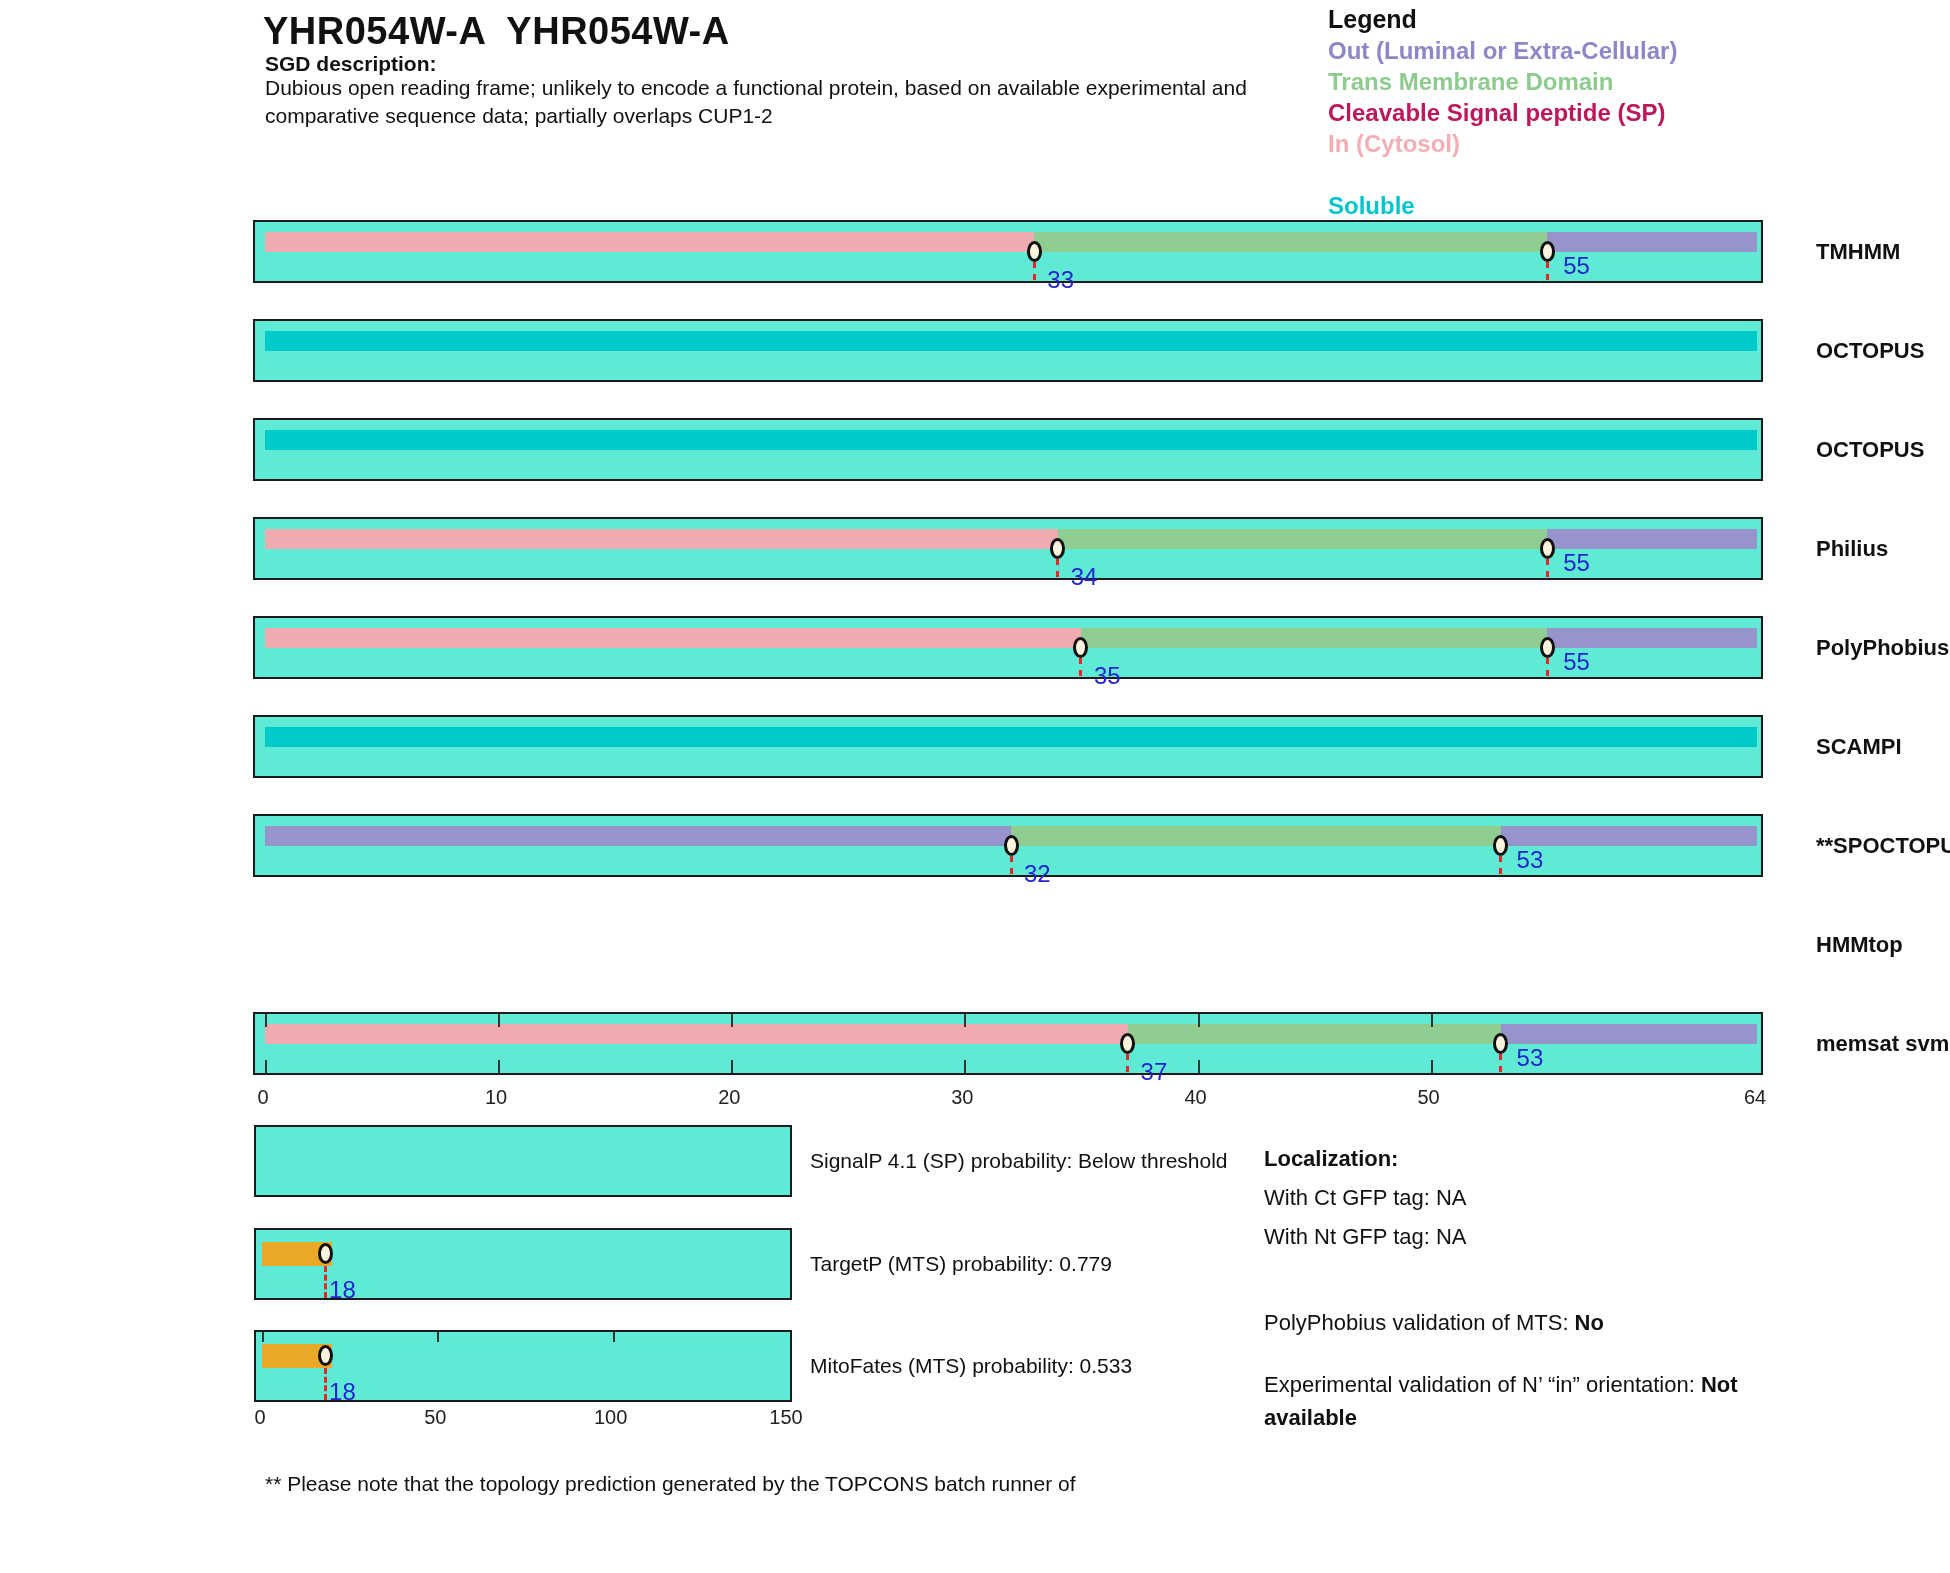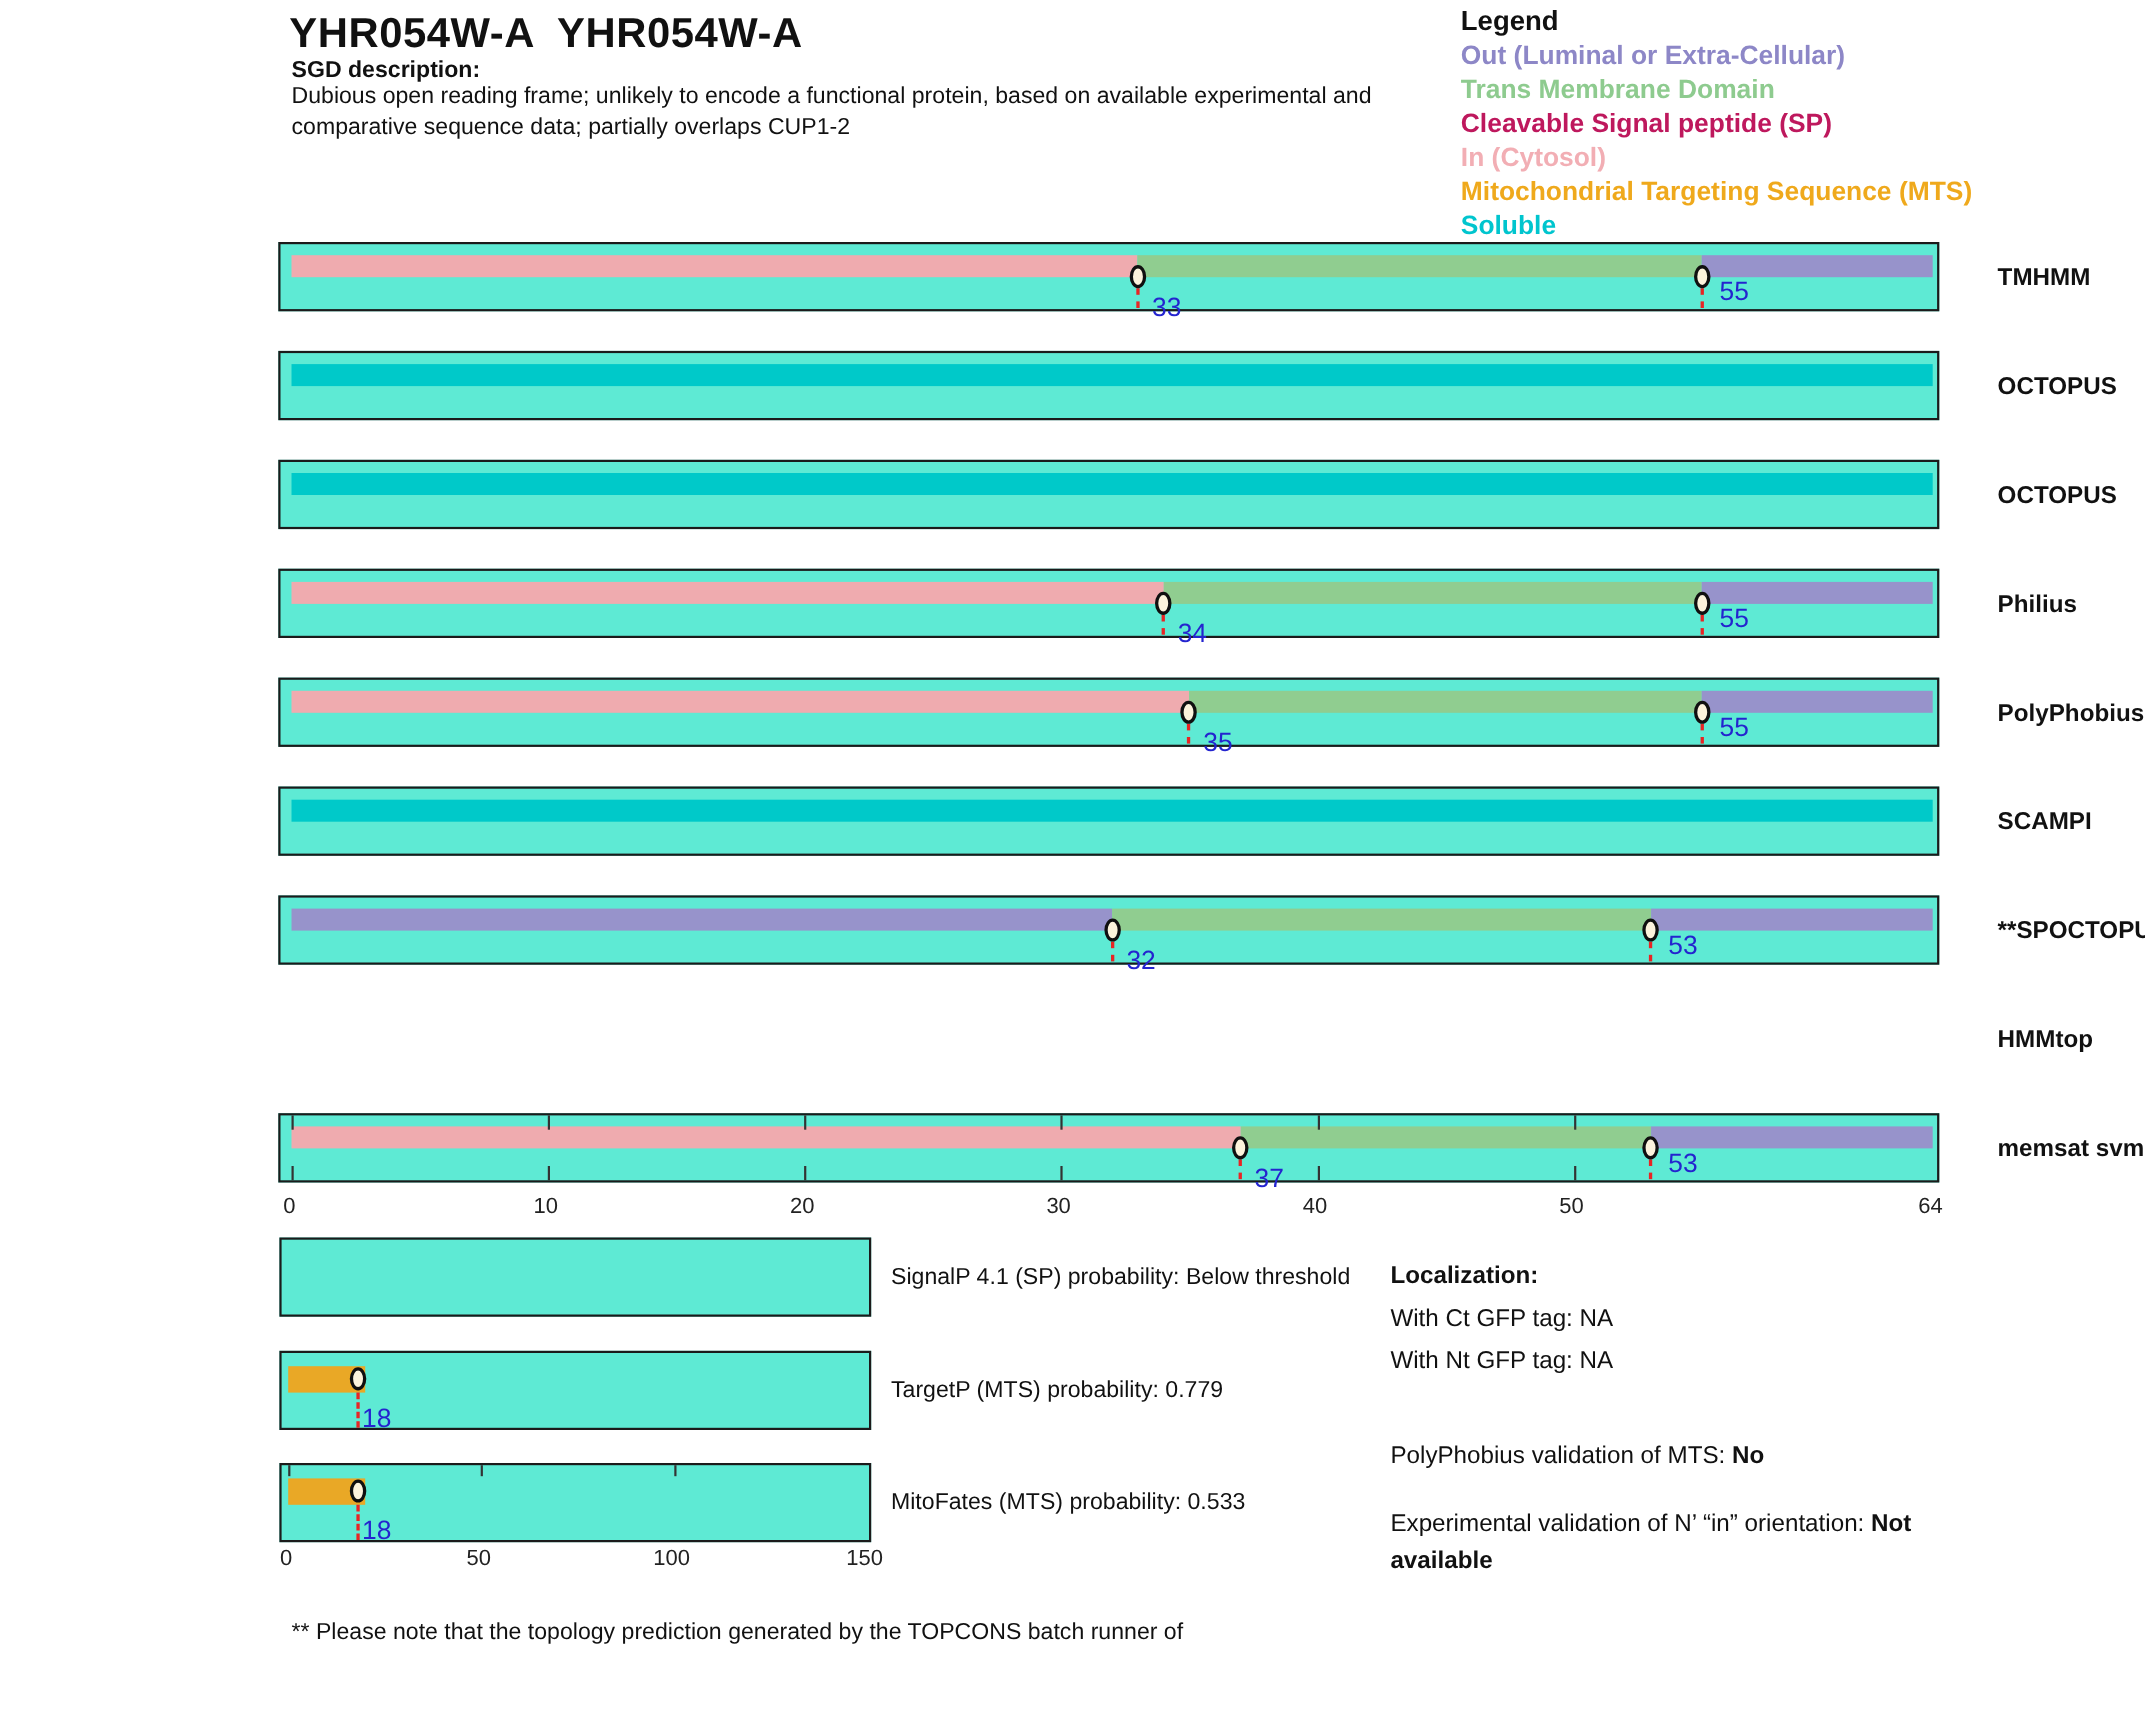--- a/index.html
+++ b/index.html
@@ -32,21 +32,20 @@
   <div class="abs page-title" style="left:263px;top:10px;">YHR054W-A  YHR054W-A</div>
   <div class="abs sgd-head" style="left:265px;top:52px;">SGD description:</div>
   <div class="abs sgd-line" style="left:265px;top:76px;">Dubious open reading frame; unlikely to encode a functional protein, based on available experimental and</div>
   <div class="abs sgd-line" style="left:265px;top:104px;">comparative sequence data; partially overlaps CUP1-2</div>
 
   <div class="abs legend-title" style="left:1328px;top:5px;">Legend</div>
   <div class="abs legend-item" style="left: 1328px; top: 37px; color: rgb(141, 135, 199);">Out (Luminal or Extra-Cellular)</div>
   <div class="abs legend-item" style="left: 1328px; top: 68px; color: rgb(142, 203, 143);">Trans Membrane Domain</div>
   <div class="abs legend-item" style="left: 1328px; top: 99px; color: #be185d;">Cleavable Signal peptide (SP)</div>
   <div class="abs legend-item" style="left: 1328px; top: 130px; color: rgb(242, 174, 180);">In (Cytosol)</div>
-  <div class="abs legend-item" style="left: 1328px; top: 161px; color: rgb(239, 169, 28);">Mitochondrial Targeting Sequence (MTS)</div>
   <div class="abs legend-item" style="left: 1328px; top: 192px; color: rgb(0, 197, 206);">Soluble</div>
 
   <div id="topology-layer" class="abs" style="left:0;top:0;width:1950px;height:1573px;">
       <div class="row-box" style="left: 253px; top: 220px; width: 1510px; height: 63px;">
         <div class="seg" style="left: 10px; top: 10px; width: 769.312px; height: 20px; background: rgb(239, 171, 175);"></div>
         <div class="seg" style="left: 779.312px; top: 10px; width: 512.875px; height: 20px; background: rgb(144, 205, 144);"></div>
         <div class="seg" style="left: 1292.19px; top: 10px; width: 209.812px; height: 20px; background: rgb(151, 147, 203);"></div>
         <div class="bline" style="left: 777.812px; top: 40px; height: 18px;"></div>
         <div class="marker" style="left: 771.812px; top: 19px; width: 15px; height: 21px; background: rgb(252, 243, 220);"></div>
         <div class="bnum" style="left: 792.312px; top: 44px;">33</div>

